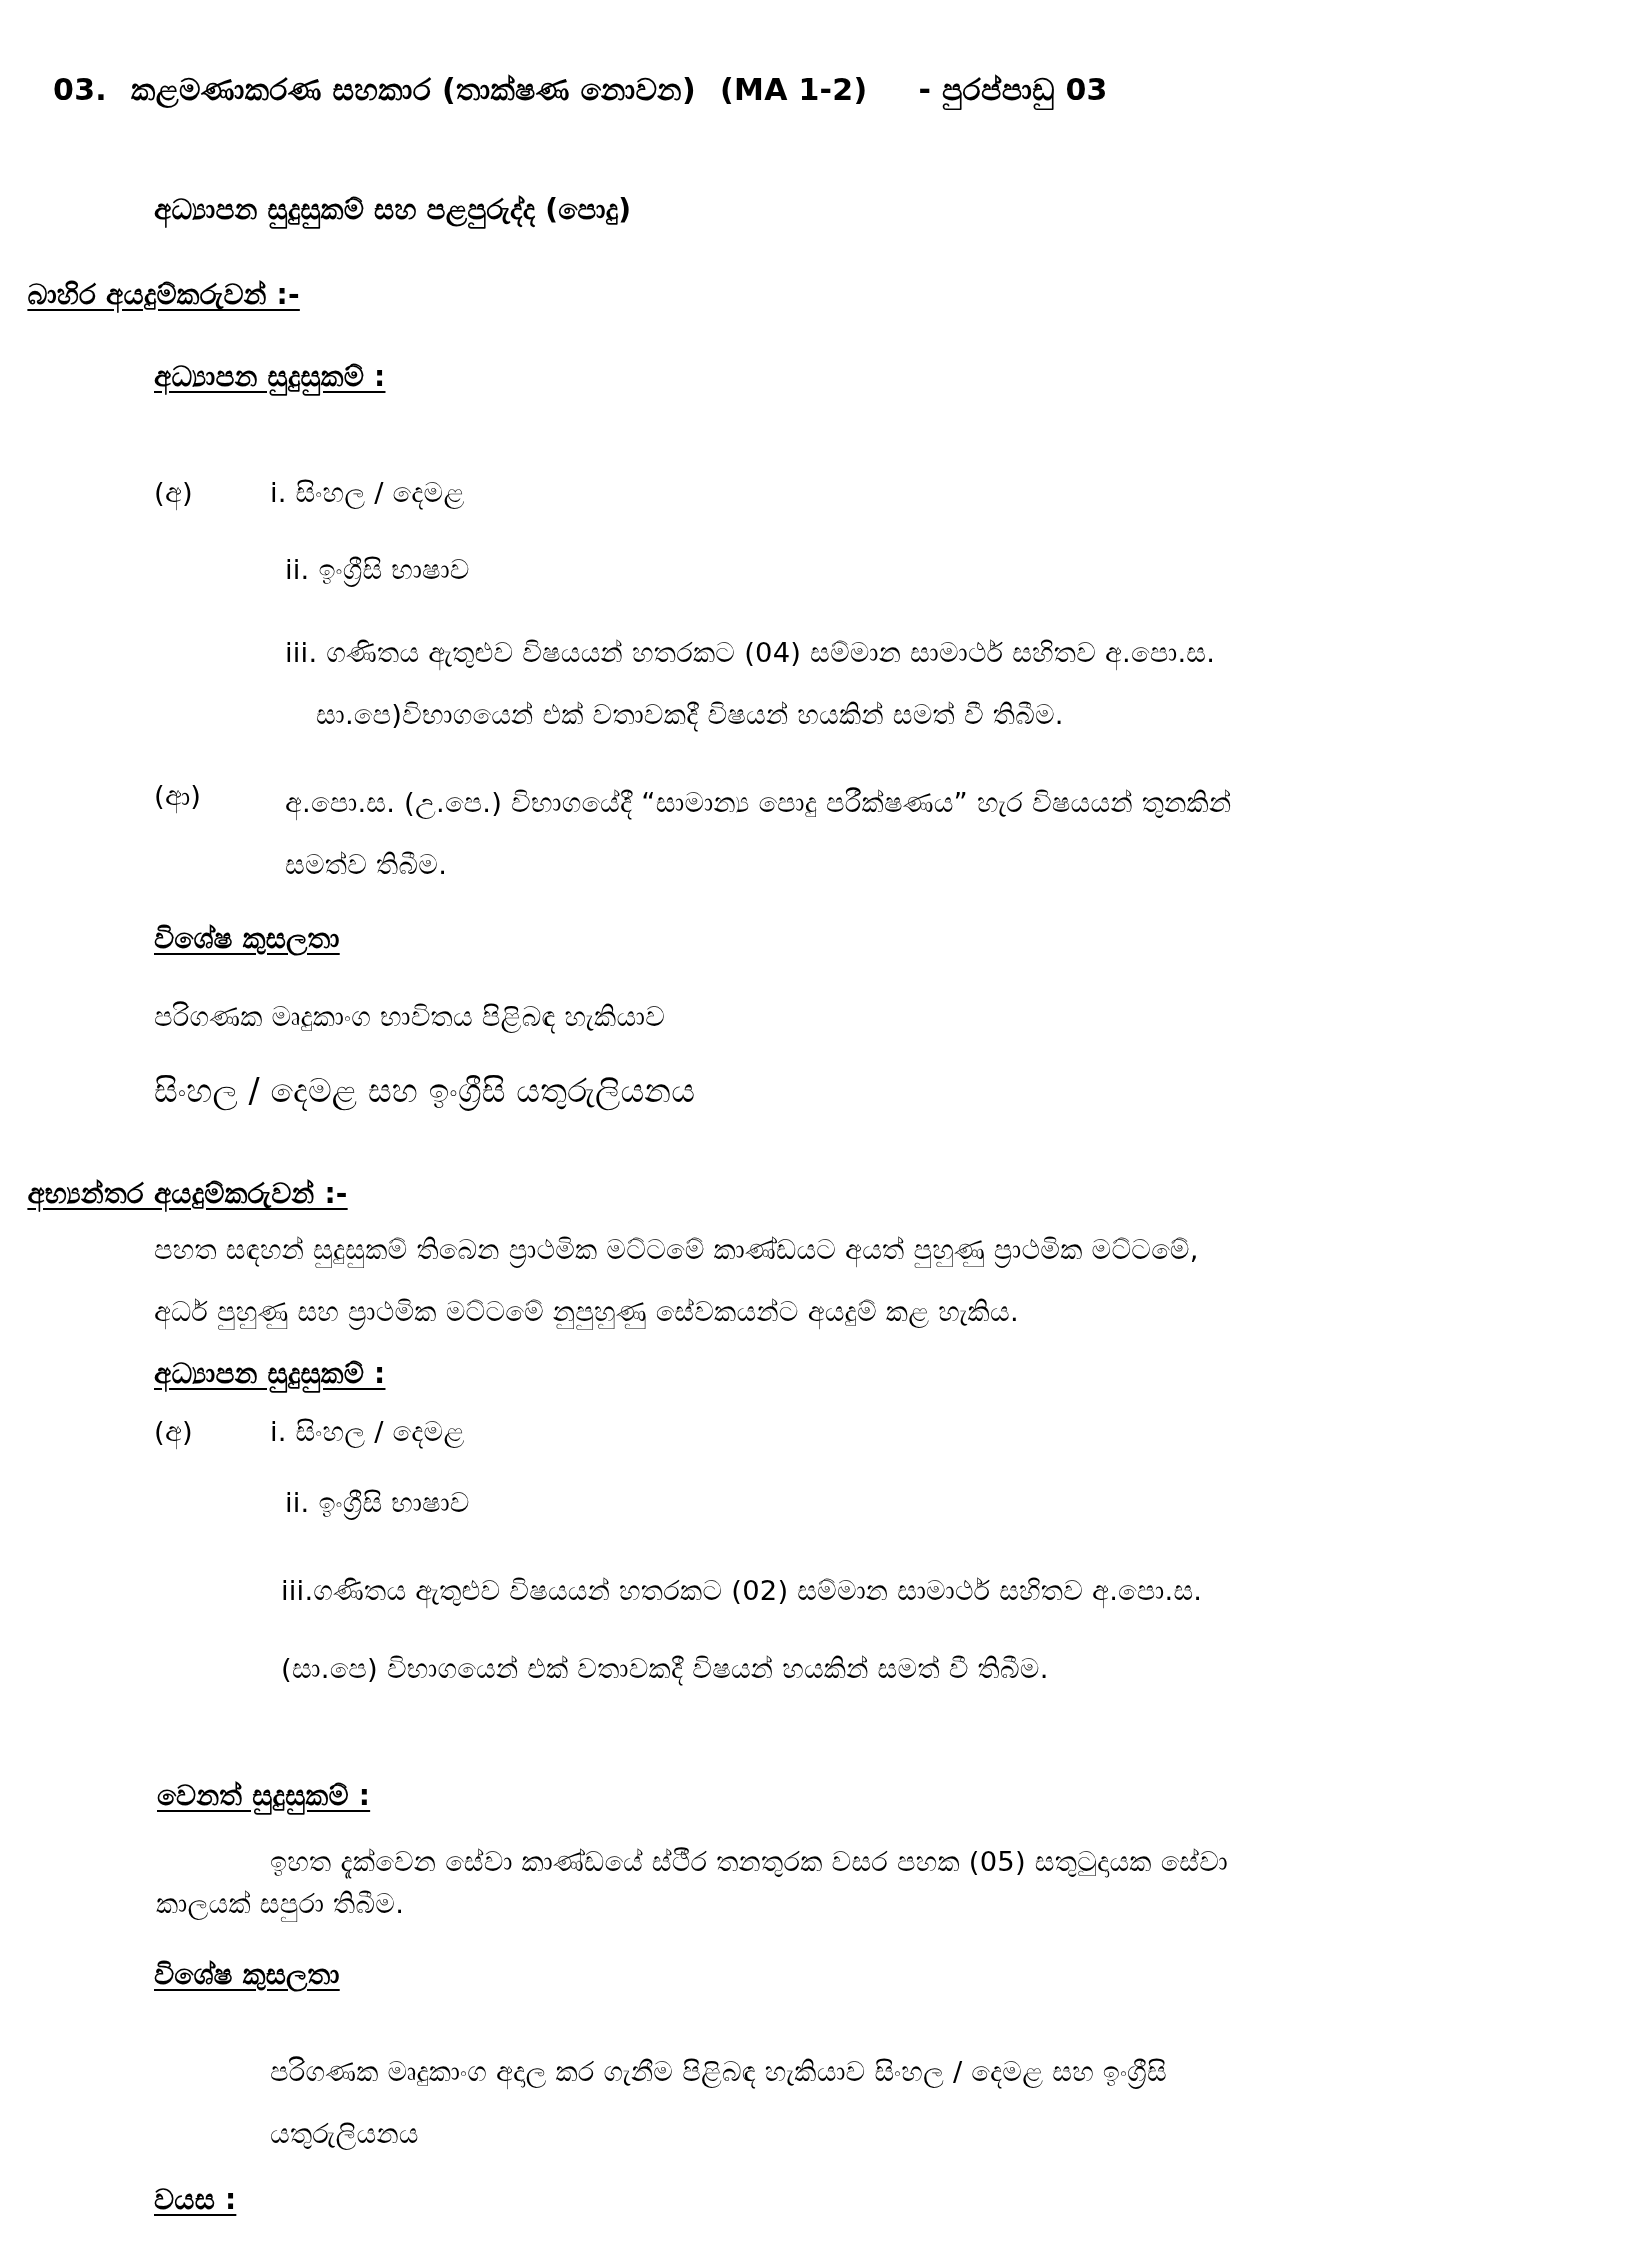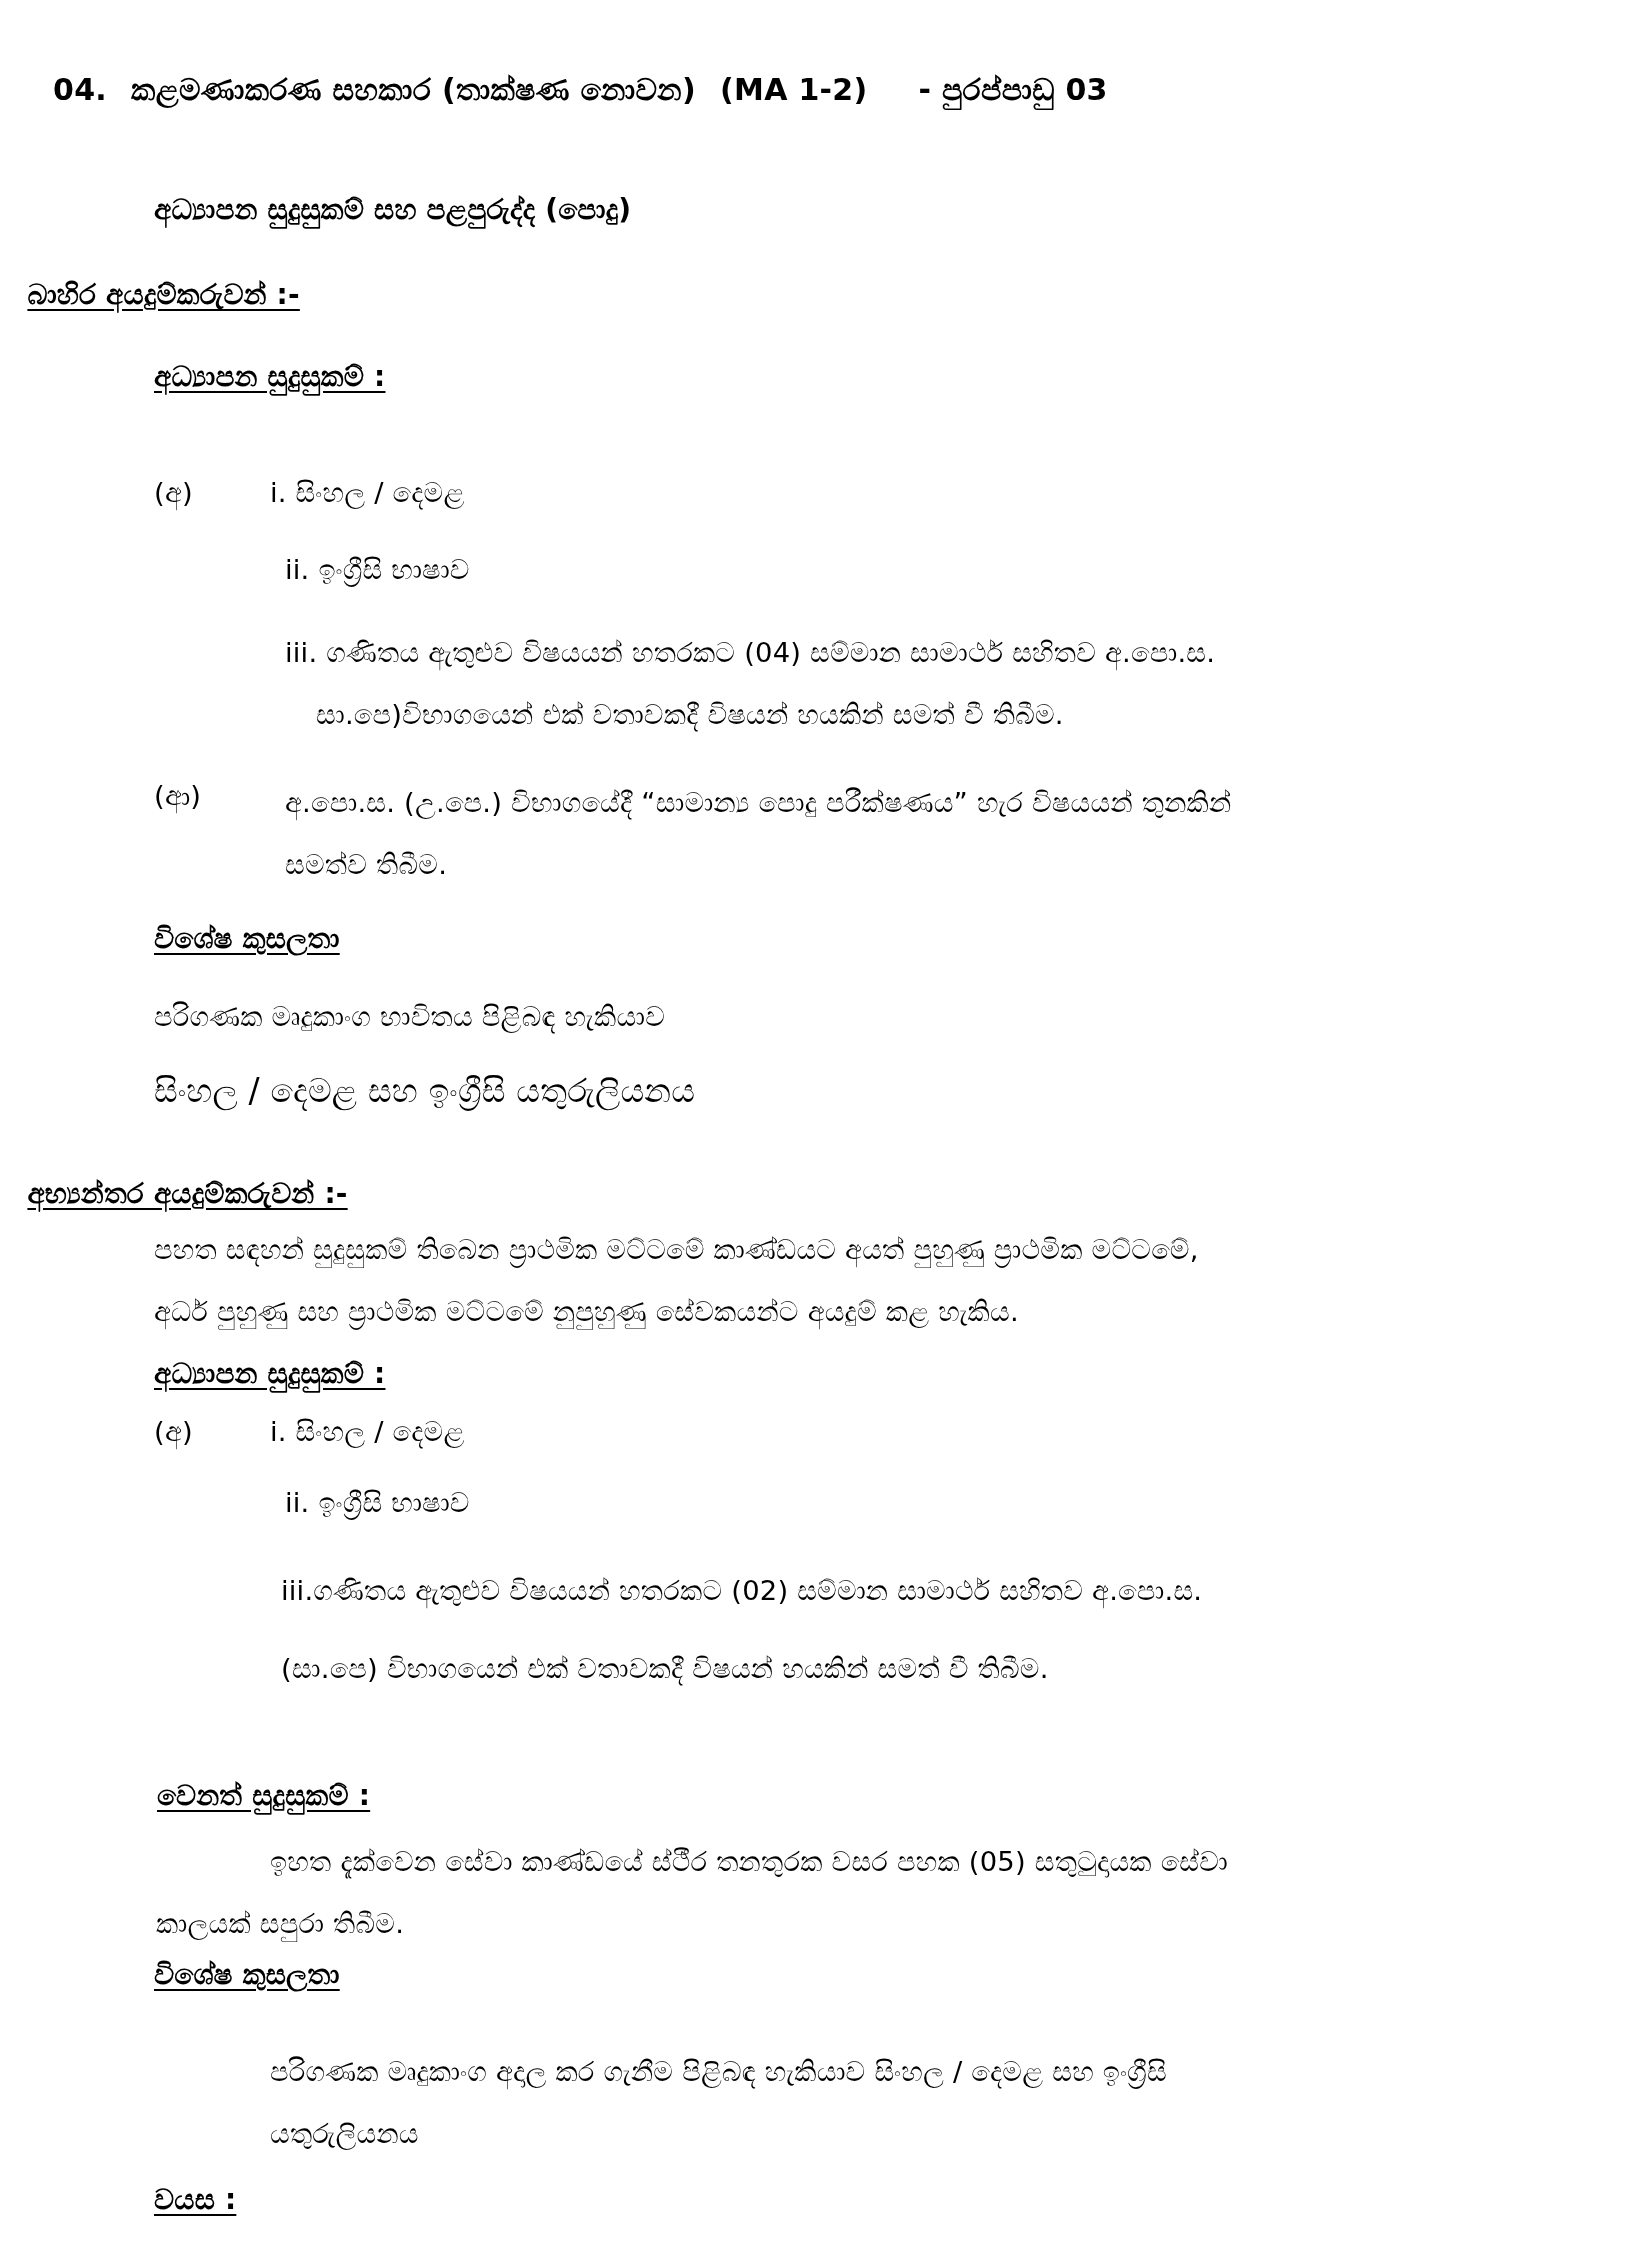--- a/index.html
+++ b/index.html
@@ -154,38 +154,38 @@
   }
   #int-item-iii .ln2 { display: block; margin-top: 36px; }
 
   
   #internal-other-text {
     left: 270px;
     top: 1841px;
     width: 1279px;
     font-size: 27.4px;
   }
-  #internal-other-text .ln2 { display: block; margin-top: 20px; margin-left: -114px; }
+  #internal-other-text .ln2 { display: block; margin-left: -114px; }
 
   
   #internal-special-text {
     left: 270px;
     top: 2051px;
     width: 1279px;
     font-size: 27.4px;
   }
   #internal-special-text .ln2 { display: block; margin-top: 20px; }
 </style>
 </head>
 <body>
 
 <div class="page">
 
   <div class="line" id="doc-title">
-    <span>04.</span><span class="gap-sm"></span><span>කළමණාකරණ සහකාර (තාක්ෂණ නොවන)</span><span class="gap-sm"></span><span>(MA 1-2)</span><span class="gap-lg"></span><span>- පුරප්පාඩු 03</span>
+    <span>03.</span><span class="gap-sm"></span><span>කළමණාකරණ සහකාර (තාක්ෂණ නොවන)</span><span class="gap-sm"></span><span>(MA 1-2)</span><span class="gap-lg"></span><span>- පුරප්පාඩු 03</span>
   </div>
 
   <div class="line si si-bold" id="doc-subtitle">අධ්‍යාපන සුදුසුකම් සහ පළපුරුද්ද (පොදු)</div>
 
   <div class="line si si-bold ul" id="external-heading">බාහිර අයදුම්කරුවන්  :-</div>
 
   <div class="line si si-bold ul" id="external-edu-heading">අධ්‍යාපන සුදුසුකම් :</div>
 
   <div class="line si" id="ext-marker-a">(අ)</div>
 

